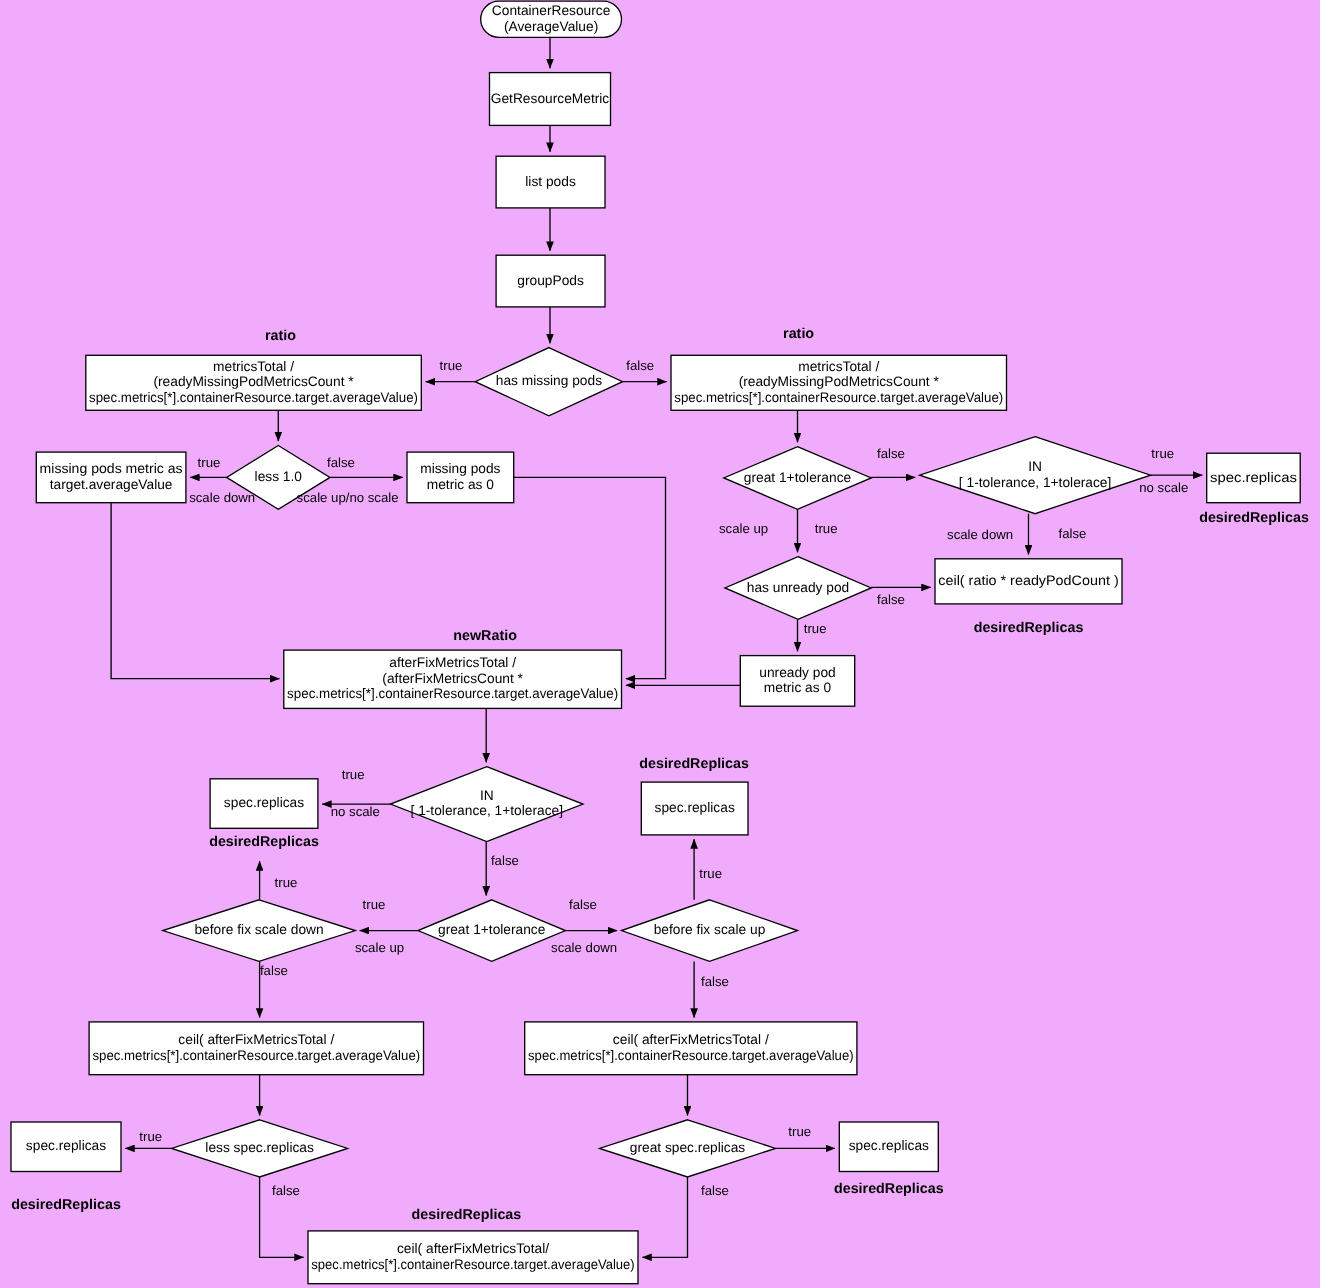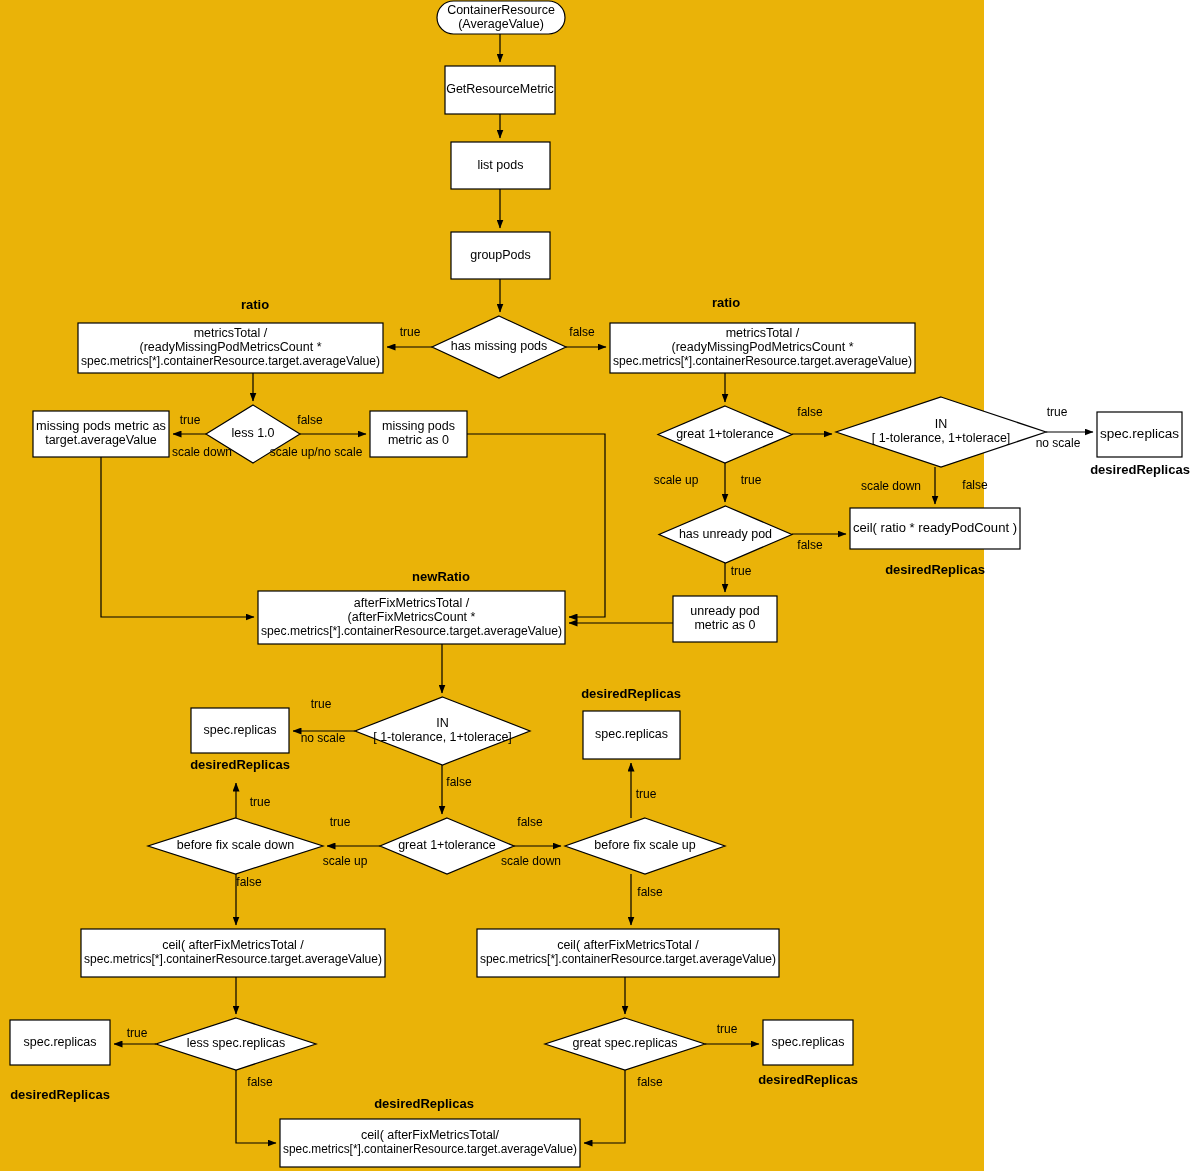--- a/index.html
+++ b/index.html
@@ -2,23 +2,23 @@
 <html><head>
 <meta charset="utf-8">
 <style>
   html, body {
     margin: 0;
     padding: 0;
     background: #ffffff;
   }
   #stage {
     position: relative;
-    width: 984px;
+    width: 1200px;
     height: 1171px;
-    background: #eab308;
+    background: #f0abfc;
     font-family: "Liberation Sans", sans-serif;
   }
   svg#flow {
     position: absolute;
     left: 0;
     top: 0;
     width: 1200px;
     height: 1171px;
   }
   .shape-stroke {

